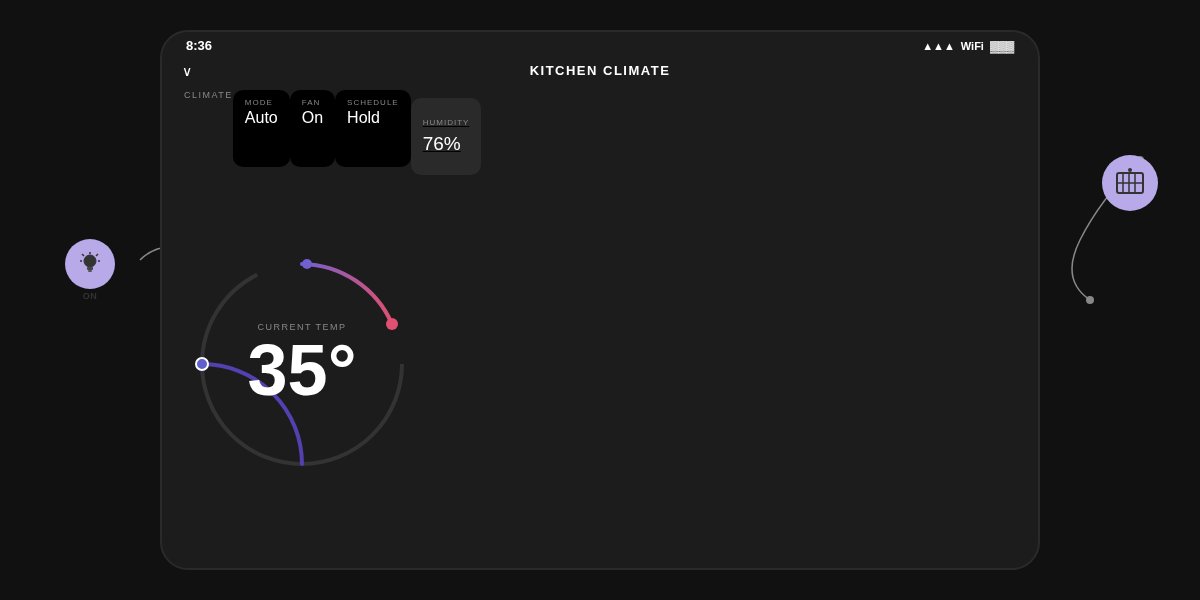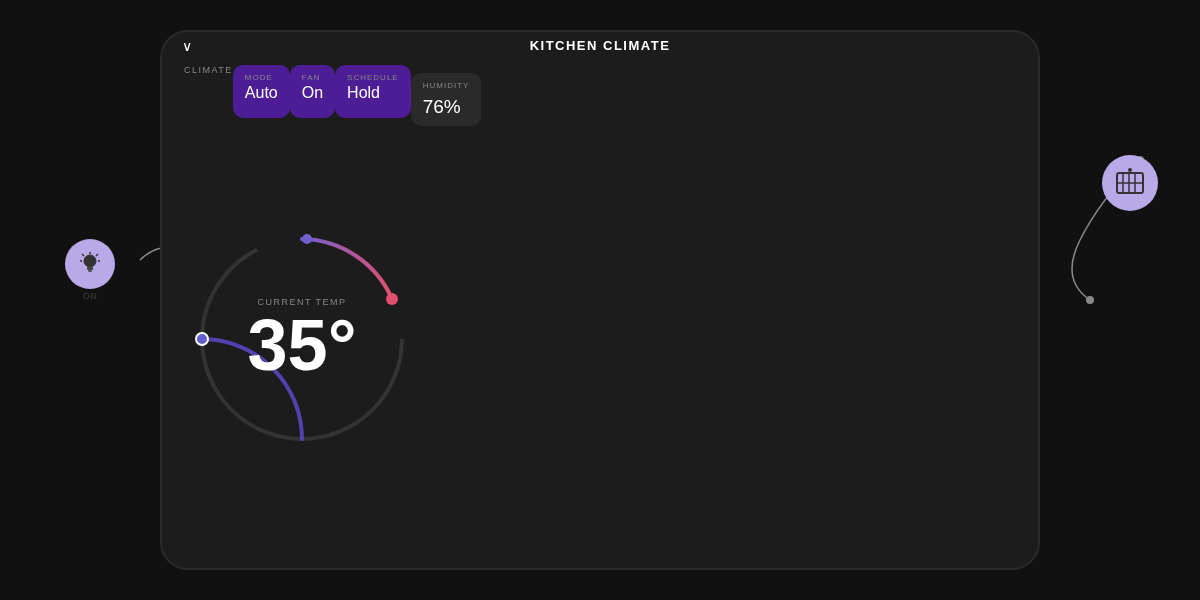--- a/index.html
+++ b/index.html
@@ -99,42 +99,43 @@
     }
     .panel-label {
       color: #888;
       font-size: 9px;
       letter-spacing: 1.5px;
       text-transform: uppercase;
       margin-bottom: 8px;
       padding-left: 2px;
     }
     .control-block {
-      background: #4c1d95;
+      background: #000000;
       border-radius: 10px;
       padding: 8px 12px;
       margin-bottom: 8px;
     }
     .control-label {
       color: #888;
       font-size: 8px;
       letter-spacing: 1px;
       text-transform: uppercase;
       margin-bottom: 2px;
     }
     .control-value {
       color: #fff;
       font-size: 16px;
       font-weight: 400;
     }
     .humidity-block {
       background: #2a2a2a;
       border-radius: 10px;
-      padding: 8px 12px;
+      padding: 20px 12px;
       margin-top: 4px;
+      text-decoration: underline;
     }
     .humidity-label {
       color: #888;
       font-size: 8px;
       letter-spacing: 1px;
       text-transform: uppercase;
       margin-bottom: 6px;
     }
     .humidity-value {
       color: #fff;
@@ -258,20 +259,28 @@
         <line x1="21" y1="6" x2="21" y2="26" stroke="#333" stroke-width="1.5"></line>
         <line x1="3" y1="16" x2="29" y2="16" stroke="#333" stroke-width="1.5"></line>
         <circle cx="16" cy="3" r="2" fill="#333"></circle>
         <line x1="16" y1="5" x2="16" y2="6" stroke="#333" stroke-width="1.5"></line>
       </svg>
     </div>
   </div>
 
   <div class="tablet">
 
+    <div class="status-bar">
+      <span class="time">8:36</span>
+      <div class="status-icons">
+        <span>▲▲▲</span>
+        <span>WiFi</span>
+        <span>▓▓▓</span>
+      </div>
+    </div>
 
     <div class="header">
       <span class="header-chevron">∨</span>
       <span class="header-title">KITCHEN CLIMATE</span>
     </div>
 
     <div class="body-row main-content">
 
       <div class="left-panel">
         <div class="panel-label">CLIMATE</div>

